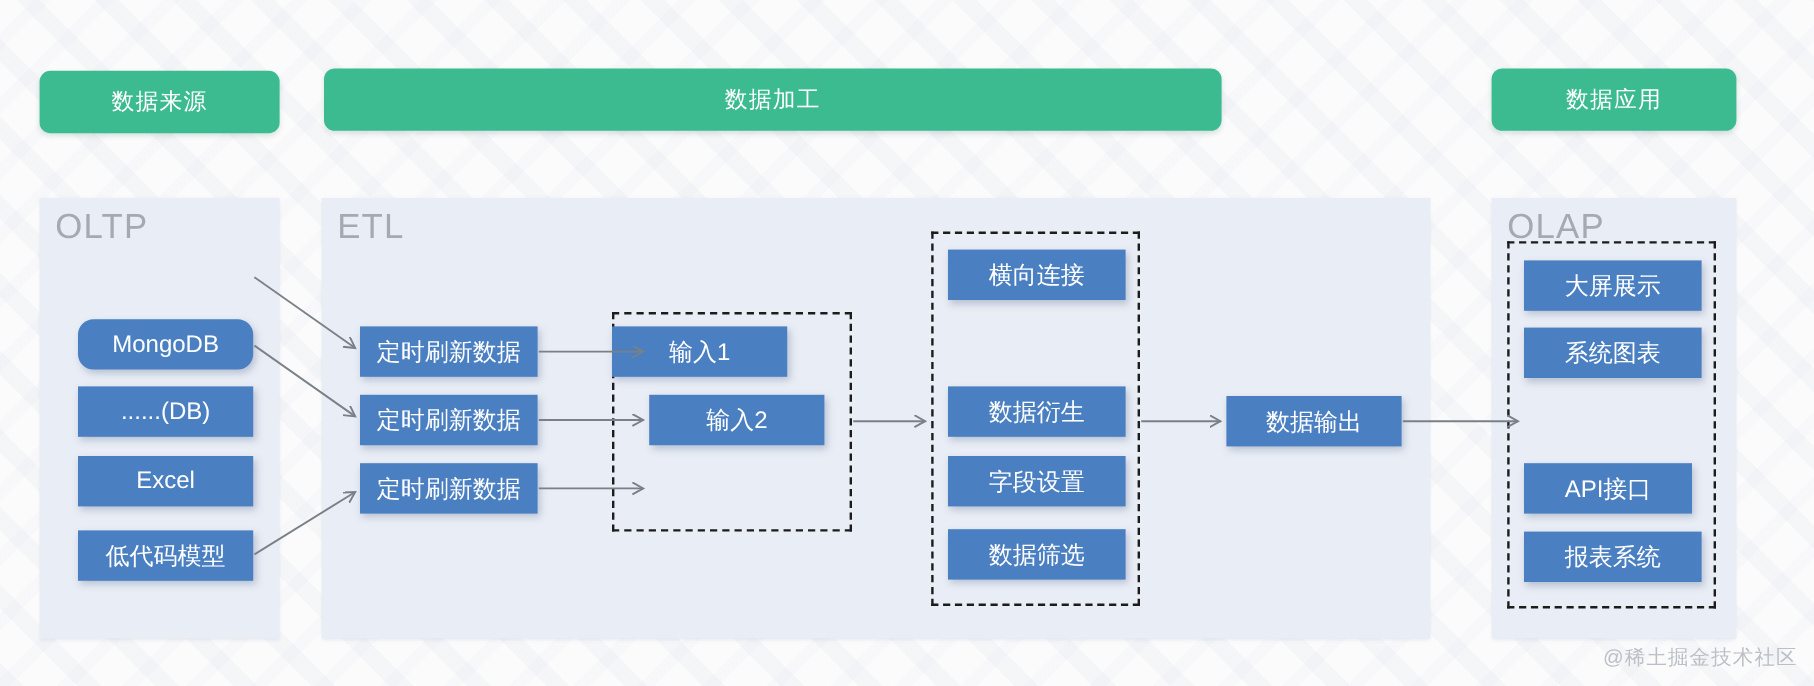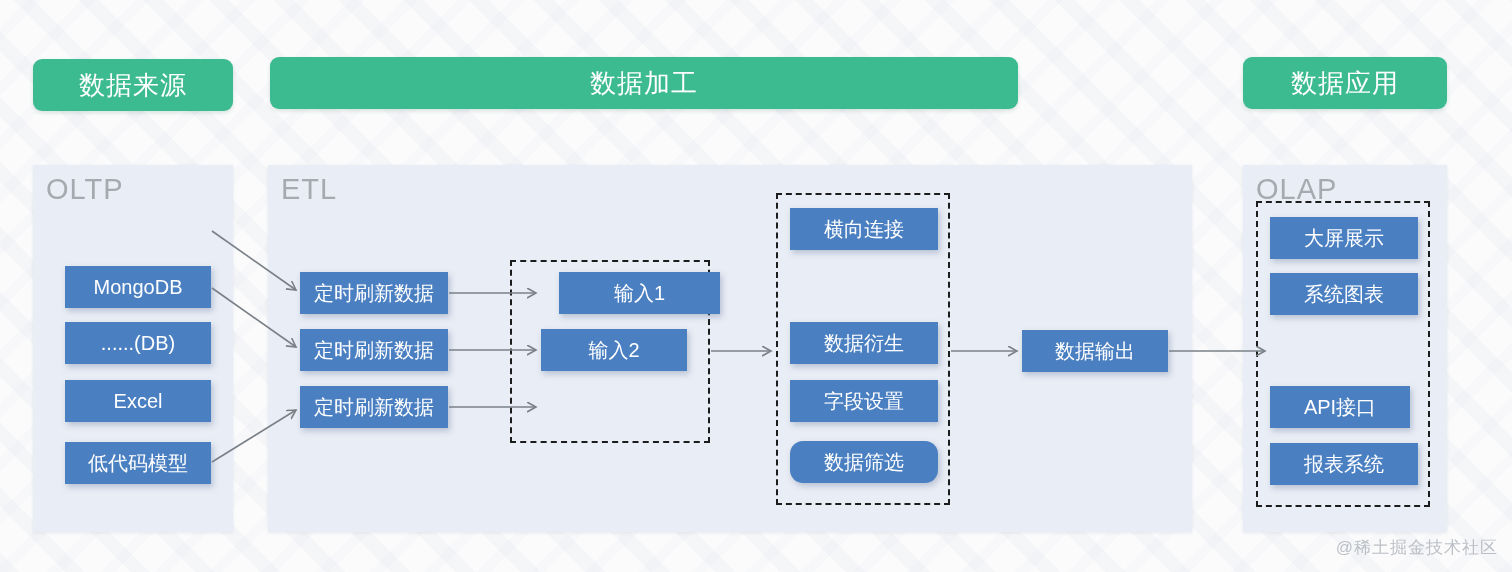--- a/index.html
+++ b/index.html
@@ -15,21 +15,21 @@
     background-color:#fbfbfc;
     background-image:
       repeating-linear-gradient(45deg, rgba(190,198,212,0.10) 0 14px, rgba(255,255,255,0) 14px 46px),
       repeating-linear-gradient(-45deg, rgba(205,210,222,0.08) 0 10px, rgba(255,255,255,0) 10px 38px);
   }
   .stage{position:relative;width:1512px;height:572px;}
 
   .banner{
     position:absolute;height:52px;border-radius:9px;
     background:var(--green);
-    color:#fff;font-size:26px;font-weight:400;
+    color:#fff;font-size:19px;font-weight:400;
     display:flex;align-items:center;justify-content:center;
     letter-spacing:1px;
     box-shadow:0 2px 4px rgba(60,120,100,0.18);
   }
   .banner.src{left:33px;top:59px;width:200px;}
   .banner.proc{left:270px;top:57px;width:748px;}
   .banner.app{left:1243px;top:57px;width:204px;}
 
   .panel{
     position:absolute;top:165px;height:367px;
@@ -72,41 +72,41 @@
 
 <div class="stage">
 
   <div class="banner src">数据来源</div>
   <div class="banner proc">数据加工</div>
   <div class="banner app">数据应用</div>
 
   <section class="panel oltp">
     <div class="panel-label">OLTP</div>
   </section>
-  <div class="node" style="left:65px;top:266px;width:146px;">MongoDB</div>
+  <div class="node" style="left:65px;top:266px;width:146px;border-radius:13px;">MongoDB</div>
   <div class="node" style="left:65px;top:322px;width:146px;">......(DB)</div>
   <div class="node" style="left:65px;top:380px;width:146px;">Excel</div>
   <div class="node" style="left:65px;top:442px;width:146px;">低代码模型</div>
 
   <section class="panel etl">
     <div class="panel-label">ETL</div>
   </section>
   <div class="node" style="left:300px;top:272px;width:148px;">定时刷新数据</div>
   <div class="node" style="left:300px;top:329px;width:148px;">定时刷新数据</div>
   <div class="node" style="left:300px;top:386px;width:148px;">定时刷新数据</div>
 
   <div class="dashed-group" style="left:510px;top:260px;width:200px;height:183px;"></div>
-  <div class="node" style="left:559px;top:272px;width:161px;">输入1</div>
+  <div class="node" style="left:510px;top:272px;width:146px;">输入1</div>
   <div class="node" style="left:541px;top:329px;width:146px;">输入2</div>
 
   <div class="dashed-group" style="left:776px;top:193px;width:174px;height:312px;"></div>
   <div class="node" style="left:790px;top:208px;width:148px;text-align:center;">横向连接</div>
   <div class="node" style="left:790px;top:322px;width:148px;">数据衍生</div>
   <div class="node" style="left:790px;top:380px;width:148px;">字段设置</div>
-  <div class="node" style="left:790px;top:441px;width:148px;border-radius:13px;">数据筛选</div>
+  <div class="node" style="left:790px;top:441px;width:148px;">数据筛选</div>
 
   <div class="node" style="left:1022px;top:330px;width:146px;">数据输出</div>
 
   <section class="panel olap">
     <div class="panel-label">OLAP</div>
   </section>
   <div class="dashed-group" style="left:1256px;top:201px;width:174px;height:306px;"></div>
   <div class="node" style="left:1270px;top:217px;width:148px;">大屏展示</div>
   <div class="node" style="left:1270px;top:273px;width:148px;">系统图表</div>
   <div class="node" style="left:1270px;top:386px;width:140px;">API接口</div>

